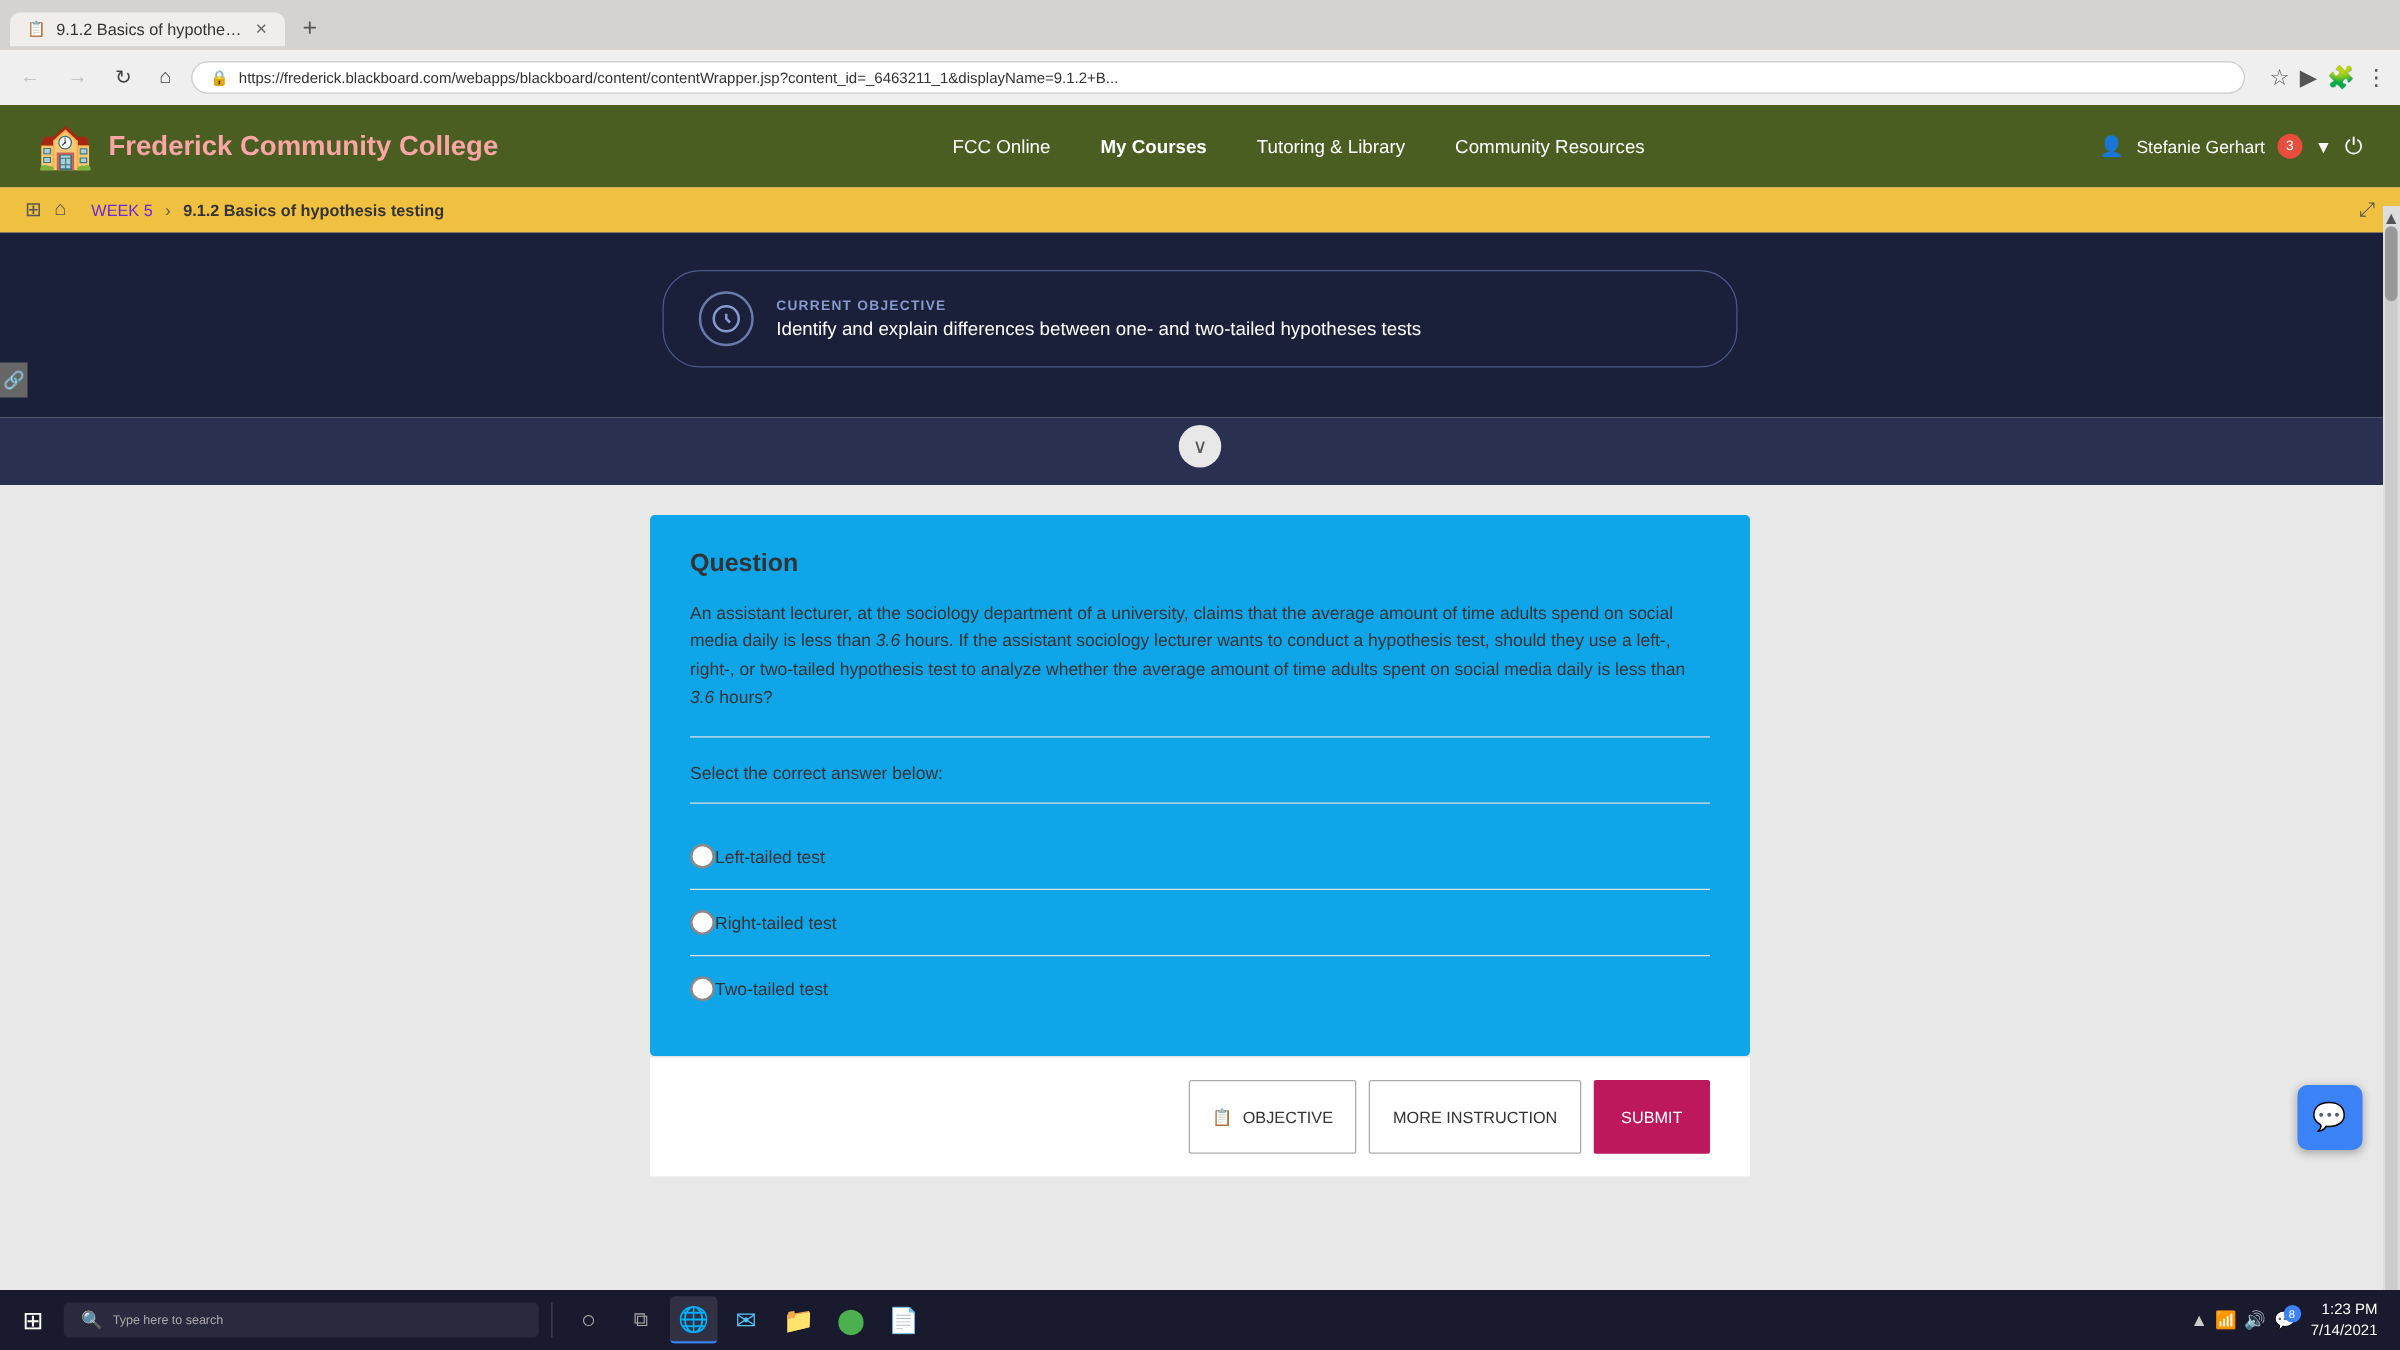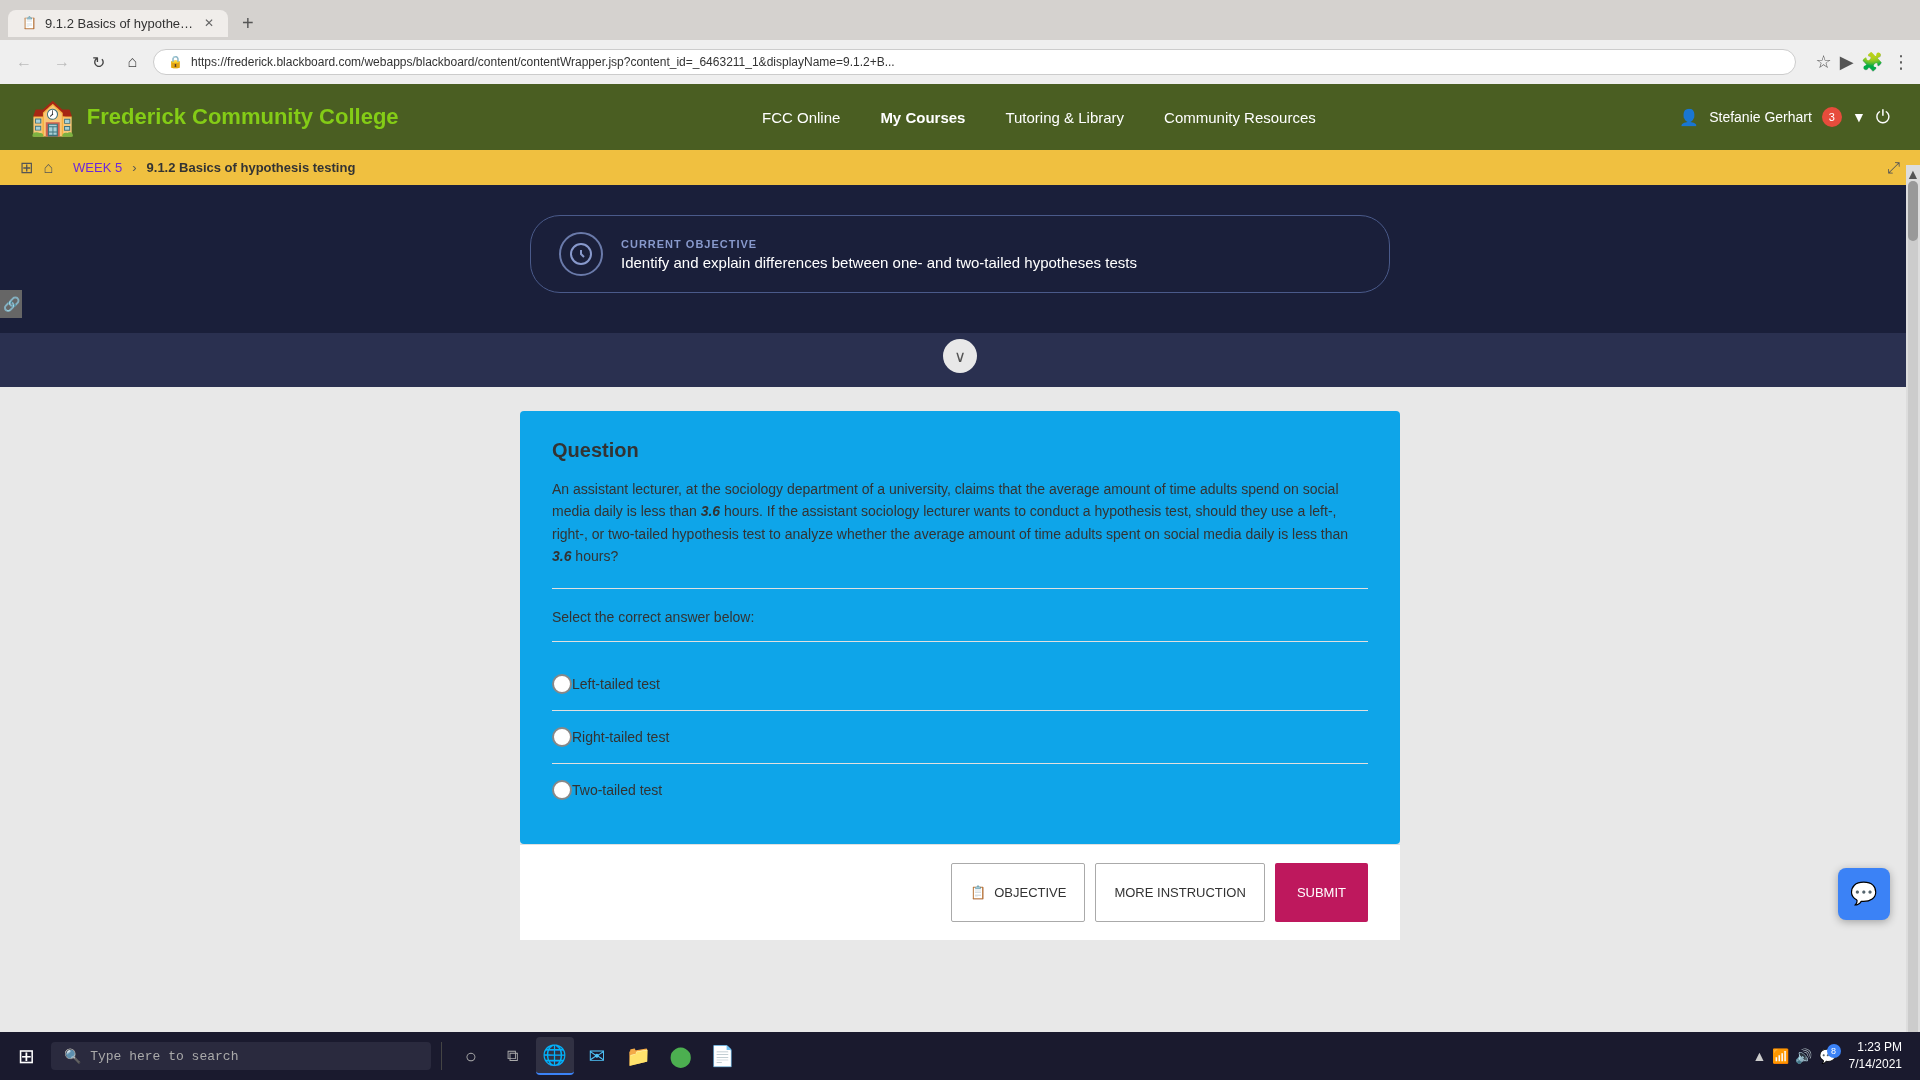--- a/index.html
+++ b/index.html
@@ -17,21 +17,21 @@
     .nav-btn.disabled { color: #bbb; }
     .address-bar { flex: 1; background: white; border: 1px solid #ccc; border-radius: 20px; padding: 5px 14px; font-size: 13px; color: #333; display: flex; align-items: center; gap: 8px; }
     .address-lock { color: #555; font-size: 12px; }
     .address-url { flex: 1; font-size: 12px; color: #333; white-space: nowrap; overflow: hidden; text-overflow: ellipsis; }
     .browser-actions { display: flex; align-items: center; gap: 8px; margin-left: 10px; }
     .browser-action-btn { font-size: 18px; color: #555; cursor: pointer; background: none; border: none; }
 
     
     .site-header { background: #4a5e22; width: 100%; display: flex; align-items: center; padding: 12px 30px; justify-content: space-between; }
     .site-logo { display: flex; align-items: center; gap: 12px; }
-    .logo-text { color: #84cc16; font-size: 22px; font-weight: bold; line-height: 1.2; }
+    .logo-text { color: #fca5a5; font-size: 22px; font-weight: bold; line-height: 1.2; }
     .site-nav { display: flex; align-items: center; gap: 40px; }
     .nav-link { color: white; text-decoration: none; font-size: 15px; font-weight: 500; cursor: pointer; }
     .nav-link.active { font-weight: 700; }
     .user-area { display: flex; align-items: center; gap: 10px; color: white; font-size: 14px; }
     .notification-badge { background: #e74c3c; color: white; border-radius: 50%; width: 20px; height: 20px; font-size: 11px; display: flex; align-items: center; justify-content: center; }
 
     
     .breadcrumb-bar { background: #f0c040; padding: 8px 20px; display: flex; align-items: center; gap: 10px; font-size: 13px; color: #333; }
     .breadcrumb-divider { color: #555; }
     .breadcrumb-item { color: #6d28d9; font-size: 13px; }
@@ -48,21 +48,21 @@
 
     
     .collapse-toggle-area { background: #2a3050; display: flex; justify-content: center; padding: 6px 0 14px; }
     .collapse-btn { width: 34px; height: 34px; border-radius: 50%; background: #e8e8e8; border: none; cursor: pointer; display: flex; align-items: center; justify-content: center; font-size: 16px; color: #555; }
 
     
     .main-content { background: #e8e8e8; padding: 24px 300px; min-height: 400px; }
     .question-card { background: #0ea5e9; border-radius: 4px; padding: 28px 32px; max-width: 880px; margin: 0 auto; }
     .question-title { font-size: 20px; font-weight: 600; color: #333; margin-bottom: 16px; }
     .question-body { font-size: 14px; color: #333; line-height: 1.6; margin-bottom: 20px; border-bottom: 1px solid #e0e0e0; padding-bottom: 20px; }
-    .question-body .num { font-weight: bold; font-style: italic; margin-top: 40px; }
+    .question-body .num { font-weight: normal; font-style: italic; margin-top: 40px; }
     .select-prompt { font-size: 14px; color: #333; margin-bottom: 16px; padding-bottom: 16px; border-bottom: 1px solid #e0e0e0; }
     .answer-option { display: flex; align-items: center; padding: 16px 0; border-bottom: 1px solid #e0e0e0; cursor: pointer; }
     .answer-option:last-child { border-bottom: none; }
     .radio-btn { width: 20px; height: 20px; border-radius: 50%; border: 2px solid #888; flex-shrink: 0; cursor: pointer; background: white; }
     .answer-label { font-size: 14px; color: #333; }
     .action-bar { display: flex; justify-content: flex-end; gap: 10px; padding: 18px 32px; background: white; border-top: 1px solid #e0e0e0; max-width: 880px; margin: 0 auto; margin-top: 0; }
     .btn-feedback { background: white; border: 1px solid #aaa; padding: 10px 18px; font-size: 13px; color: #333; cursor: pointer; display: flex; align-items: center; gap: 8px; border-radius: 2px; }
     .btn-more { background: white; border: 1px solid #aaa; padding: 10px 18px; font-size: 13px; color: #333; cursor: pointer; border-radius: 2px; font-weight: 500; }
     .btn-submit { background: #be185d; border: none; padding: 22px 22px; font-size: 13px; color: white; cursor: pointer; border-radius: 2px; font-weight: 500; }
 
@@ -217,21 +217,21 @@
 </div>
 
 <div class="chat-fab">
   💬
 </div>
 
 <div class="taskbar">
   <button class="taskbar-start">⊞</button>
   <div class="taskbar-search">
     <span class="taskbar-search-icon">🔍</span>
-    <span style="color:#aaa; font-size:13px;font-family:Liberation Mono, monospace;">Type here to search</span>
+    <span style="color:#aaa; font-size:10px;">Type here to search</span>
   </div>
   <div class="taskbar-divider"></div>
   <div class="taskbar-apps">
     <div class="taskbar-app" style="color:#aaa; font-size:20px;">○</div>
     <div class="taskbar-app" style="color:#aaa; font-size:16px;">⧉</div>
     <div class="taskbar-app edge active">🌐</div>
     <div class="taskbar-app mail">✉</div>
     <div class="taskbar-app files">📁</div>
     <div class="taskbar-app chrome">⬤</div>
     <div class="taskbar-app office">📄</div>

